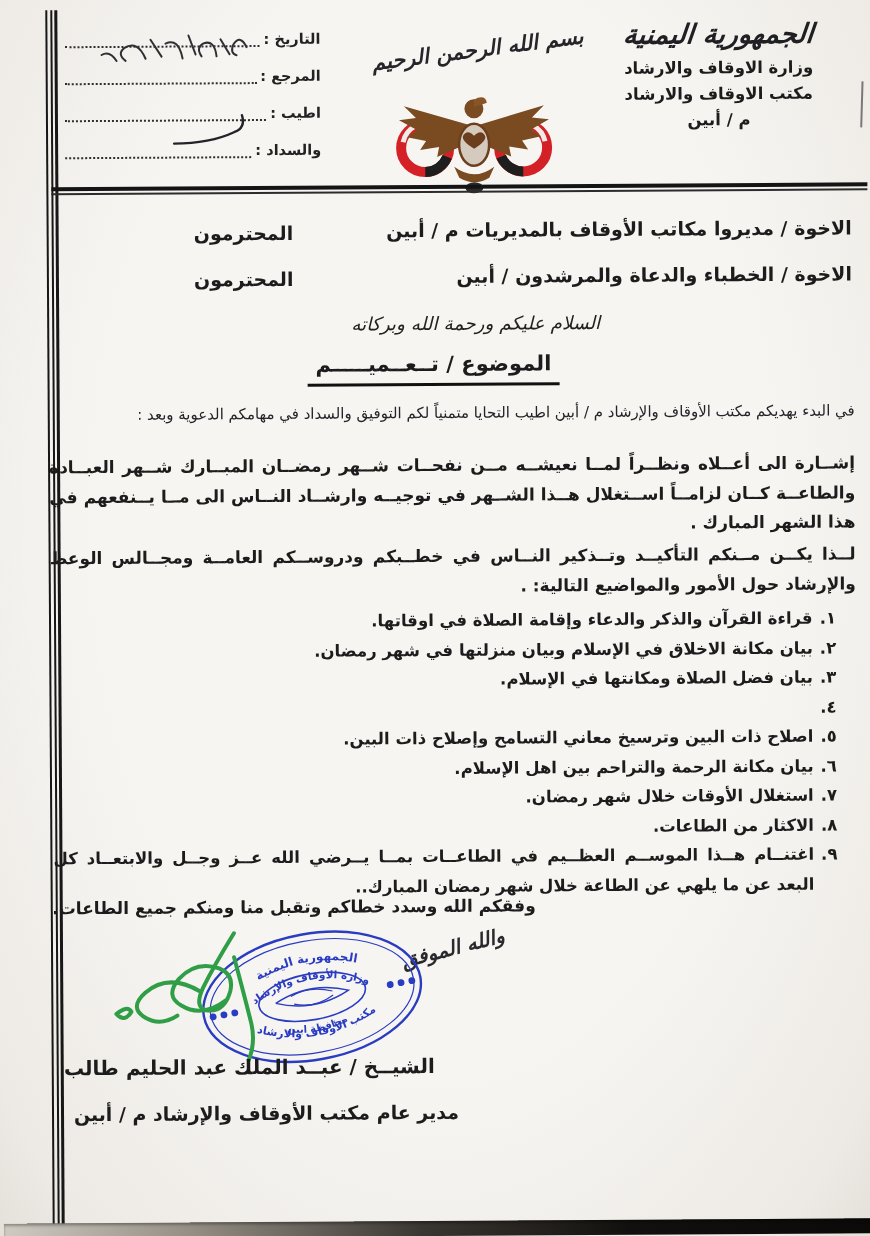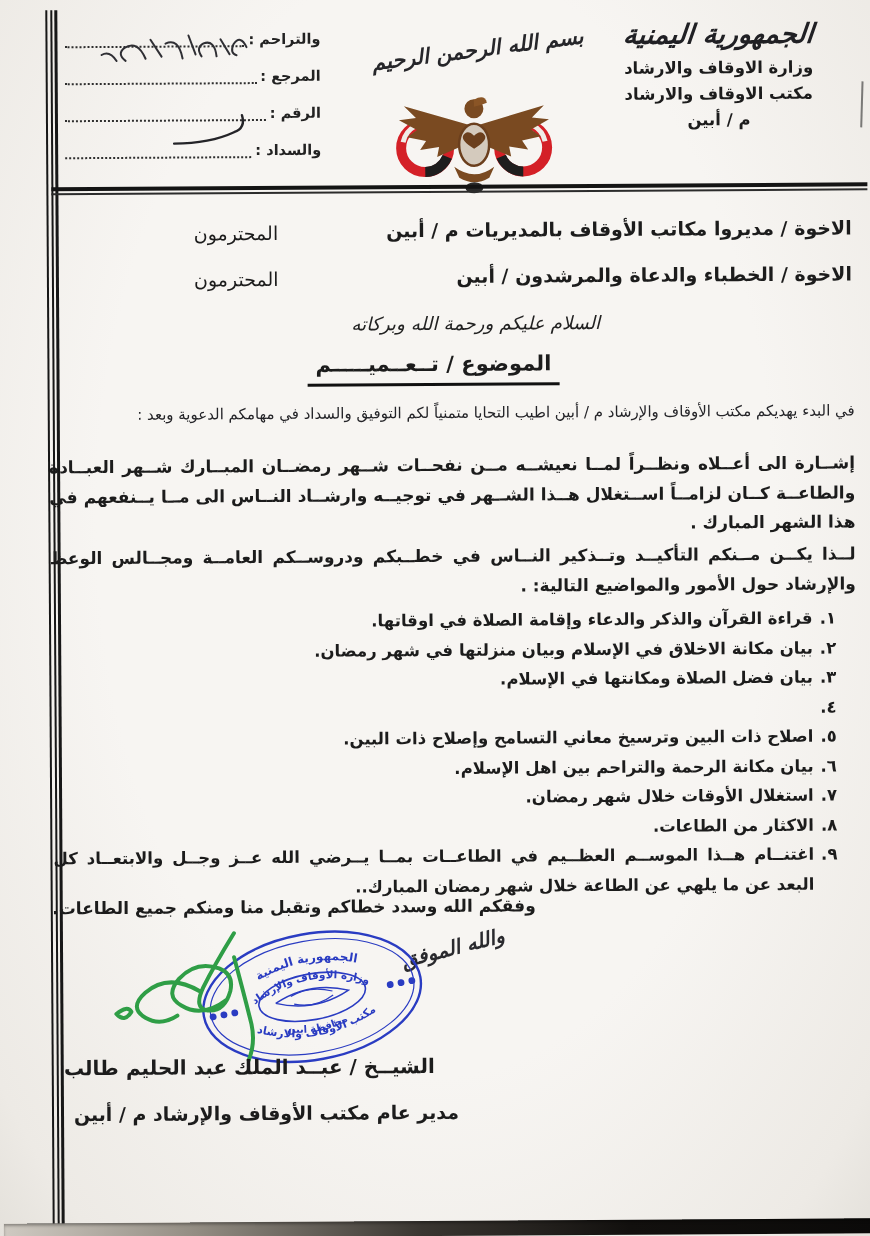--- a/index.html
+++ b/index.html
@@ -33,21 +33,21 @@
   .org .country{font-size:27px;font-weight:bold;font-style:italic;transform:skewX(-6deg);margin-bottom:9px;color:#202024;}
   .org .line{font-size:16.5px;font-weight:bold;margin-top:7px;}
 
   
   .divider{position:absolute;left:54px;right:0;top:185px;}
   .divider .a{height:3.6px;background:#141414;}
   .divider .b{height:1.6px;background:#2c2c2c;margin-top:2.6px;}
 
   
   .addr{position:absolute;right:16px;direction:rtl;font-weight:bold;font-size:19px;white-space:nowrap;}
-  .hon{position:absolute;left:196px;font-weight:normal;font-size:19px;direction:rtl;}
+  .hon{position:absolute;left:196px;font-weight:bold;font-size:19px;direction:rtl;}
   #addr1{top:219px;} #hon1{top:221px;}
   #addr2{top:265px;} #hon2{top:267px;}
 
   .greeting{position:absolute;right:268px;top:313px;font-size:18.5px;font-style:italic;direction:rtl;color:#222;}
 
   .subject{position:absolute;top:352px;left:50%;transform:translateX(-50%);
            font-size:21px;font-weight:bold;direction:rtl;white-space:nowrap;
            border-bottom:3px solid #111;padding:0 8px 7px;}
 
   .intro{position:absolute;right:14px;top:404px;width:802px;direction:rtl;font-size:15px;color:#242428;}
@@ -85,29 +85,29 @@
 
   <div class="border-left">
         <i></i>
         <i></i>
         <i></i>
       </div>
   <div class="tick-right"></div>
 
   <div class="hdr-fields">
     <div class="fld">
-      <span class="lbl">والتراحم :</span>
+      <span class="lbl">التاريخ :</span>
       <span class="dots"></span>
     </div>
     <div class="fld">
       <span class="lbl">المرجع :</span>
       <span class="dots"></span>
     </div>
     <div class="fld">
-      <span class="lbl">الرقم :</span>
+      <span class="lbl">اطيب :</span>
       <span class="dots"></span>
     </div>
     <div class="fld">
       <span class="lbl">والسداد :</span>
       <span class="dots"></span>
     </div>
   </div>
 
   <svg class="scribble" style="left:70px;top:26px;" width="195" height="44" viewBox="0 0 195 44">
     <path d="M180,20 q-6,-13 -13,-3 q-4,9 3,11 M163,27 l-9,-15 M150,29 q-2,-17 -13,-13 q-8,4 -2,13 M129,27 l-7,-19 M116,31 q-4,-21 -17,-15 M95,29 l-11,-17 M79,31 q-8,-19 -21,-11 q-8,6 1,13 M50,33 q-7,-11 -15,-6" stroke="#2f2f34" stroke-width="2" fill="none" stroke-linecap="round"></path>

